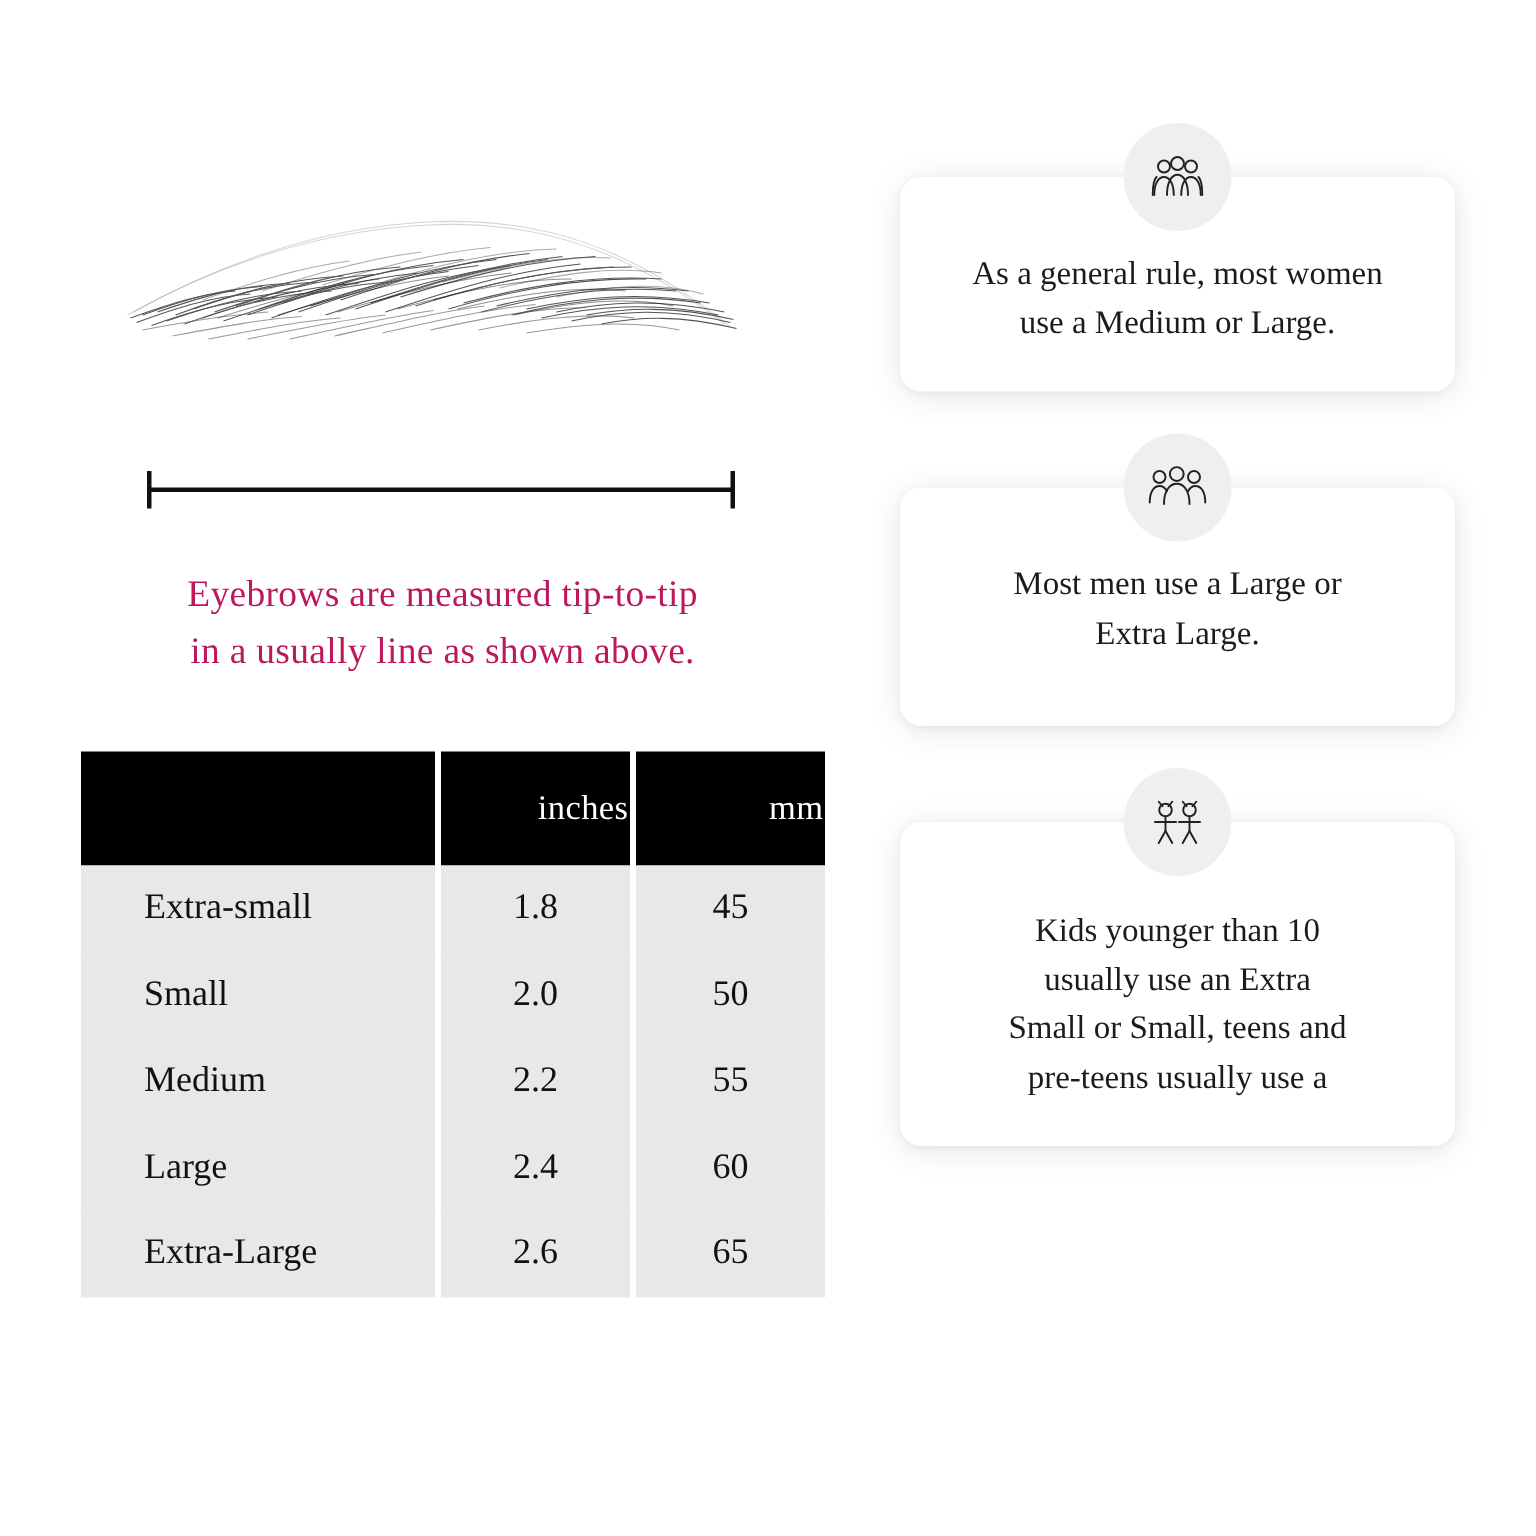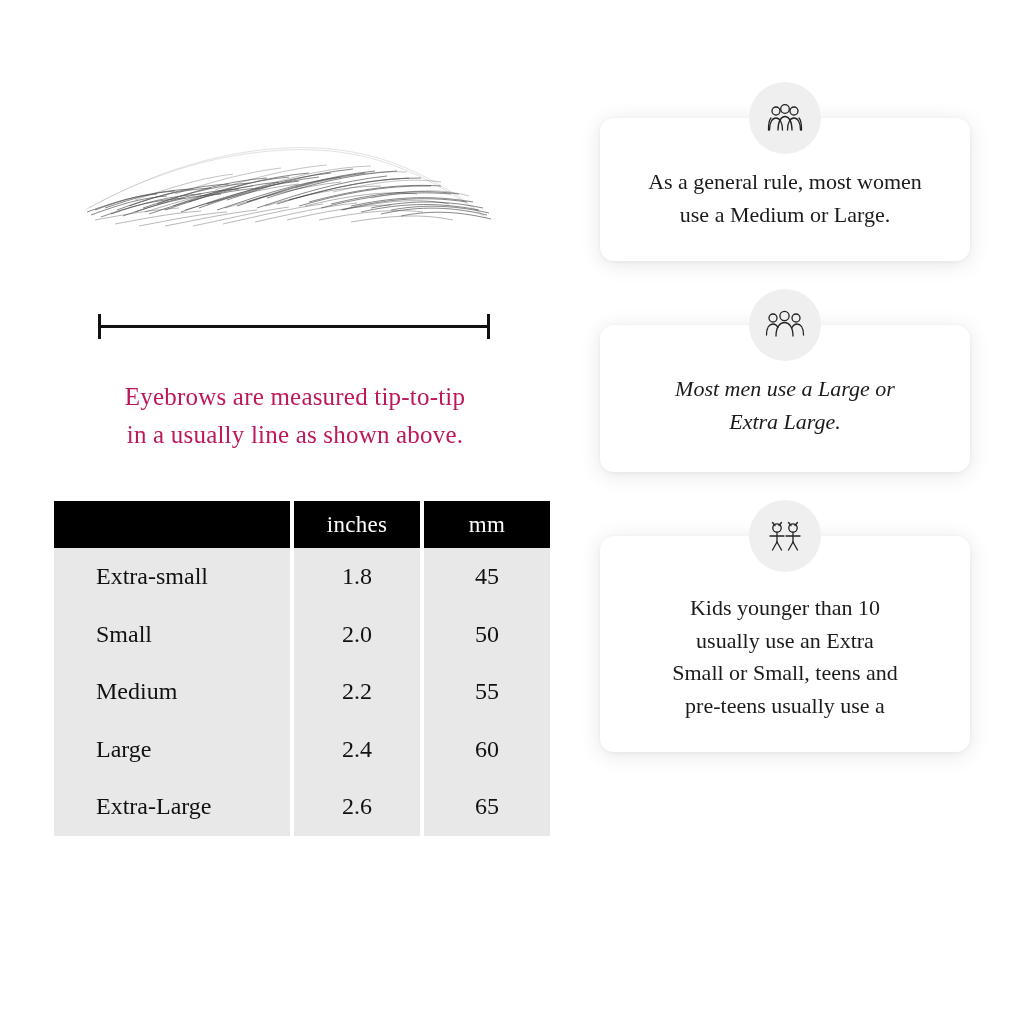--- a/index.html
+++ b/index.html
@@ -78,22 +78,22 @@
     border-collapse: separate;
     border-spacing: 4px 0;
     width: 492px;
     table-layout: fixed;
   }
   .size-table th {
     background: #000000;
     color: #ffffff;
     font-weight: normal;
     font-size: 23px;
-    height: 47px;
-    text-align: center;
+    height: 76px;
+    text-align: right;
     vertical-align: middle;
     letter-spacing: 0.3px;
   }
   .size-table th.label-head { width: 236px; }
   .size-table th.unit-head { width: 126px; }
   .size-table td {
     background: #e8e8e8;
     font-size: 24px;
     height: 57.5px;
     text-align: center;
@@ -132,21 +132,21 @@
     width: 72px;
     height: 72px;
     border-radius: 50%;
     background: #efefef;
     display: flex;
     align-items: center;
     justify-content: center;
   }
   .card-icon svg { display: block; }
   .card-text { display: block; }
-  .card-2 { padding-bottom: 34px; font-style: italic; }
+  .card-2 { padding-bottom: 46px; }
   .card-3 { padding-top: 56px; }
 </style>
 </head>
 <body>
 
 <div class="page">
 
   <div class="left-col">
 
     <div class="brow-figure">

